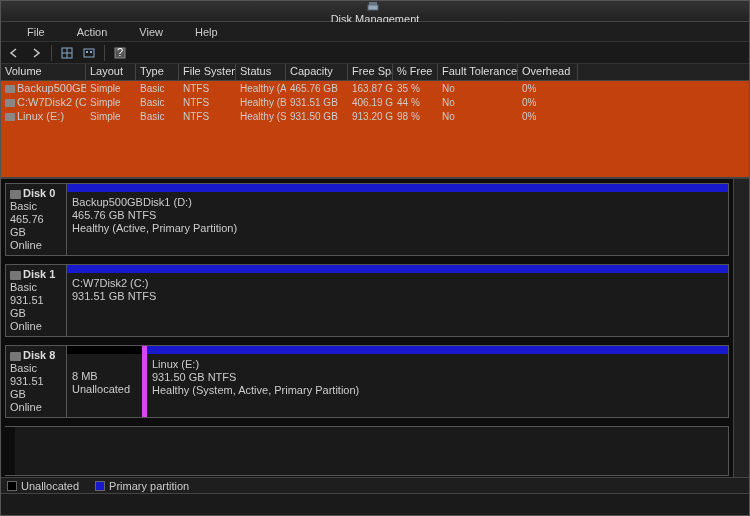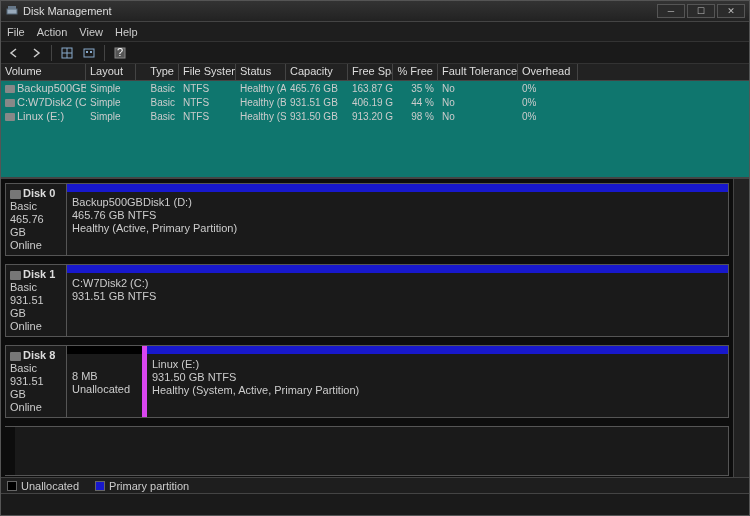--- a/index.html
+++ b/index.html
@@ -1,48 +1,48 @@
 <!DOCTYPE html>
 <html><head>
 <meta charset="utf-8">
 <style>
   * { box-sizing: border-box; margin: 0; padding: 0; font-family: "Segoe UI", Tahoma, sans-serif; font-size: 11px; }
   body { background: #000; width: 750px; height: 516px; overflow: hidden; color: #ccc; }
   .window { width: 750px; height: 516px; background: #1a1a1a; border: 1px solid #555; display: flex; flex-direction: column; }
 
   
-  .titlebar { height: 21px; background: linear-gradient(#333,#222); display: flex; align-items: center; padding: 0 4px; border-bottom: 1px solid #444; }
+  .titlebar { height: 21px; background: linear-gradient(#333,#222); display: flex; align-items: center; padding: 0 4px; border-bottom: 1px solid #444; flex-direction: column; }
   .titlebar .appicon { width: 14px; height: 14px; margin-right: 4px; display: inline-flex; align-items: center; justify-content: center; }
   .titlebar .title { color: #ddd; font-size: 11px; flex: 1; }
   .winbtns { display: flex; gap: 2px; }
   .winbtn { width: 28px; height: 14px; background: #2b2b2b; border: 1px solid #555; display: flex; align-items: center; justify-content: center; color: #bbb; font-size: 9px; cursor: pointer; }
 
   
   .menubar { height: 20px; background: #1e1e1e; display: flex; align-items: center; padding: 0 6px; gap: 12px; border-bottom: 1px solid #333; }
-  .menuitem { color: #ccc; cursor: pointer; }
+  .menuitem { color: #ccc; cursor: pointer; margin-left: 20px; }
 
   
   .toolbar { height: 22px; background: #1a1a1a; display: flex; align-items: center; padding: 0 4px; gap: 4px; border-bottom: 1px solid #333; }
   .tbtn { width: 18px; height: 18px; display: flex; align-items: center; justify-content: center; cursor: pointer; color: #bbb; }
   .tsep { width: 1px; height: 16px; background: #444; margin: 0 2px; }
 
   
   .main { flex: 1; display: flex; flex-direction: column; overflow: hidden; }
 
   
-  .vol-pane { height: 115px; background: #0f766e; border-bottom: 2px solid #444; overflow: hidden; position: relative; }
+  .vol-pane { height: 115px; background: #c2410c; border-bottom: 2px solid #444; overflow: hidden; position: relative; }
   .vol-header { display: flex; background: #222; border-bottom: 1px solid #444; height: 17px; }
   .vol-header .col { border-right: 1px solid #444; padding: 1px 4px; color: #ddd; font-size: 11px; white-space: nowrap; overflow: hidden; cursor: pointer; }
   .vol-rows { }
   .vol-row { display: flex; height: 14px; align-items: center; }
   .vol-row .cell { padding: 0 4px; color: #ccc; white-space: nowrap; overflow: hidden; font-size: 10px; }
   .volicon { display: inline-block; width: 10px; height: 8px; background: #888; border-radius: 1px; margin-right: 2px; vertical-align: middle; }
   
-  .c0 { width: 85px; } .c1 { width: 50px; } .c2 { width: 43px; text-align: right; } .c3 { width: 57px; }
-  .c4 { width: 50px; } .c5 { width: 62px; } .c6 { width: 45px; } .c7 { width: 45px; text-align: right; }
+  .c0 { width: 85px; } .c1 { width: 50px; } .c2 { width: 43px; } .c3 { width: 57px; }
+  .c4 { width: 50px; } .c5 { width: 62px; } .c6 { width: 45px; } .c7 { width: 45px; }
   .c8 { width: 80px; } .c9 { width: 60px; }
 
   
   .gfx-pane { flex: 1; background: #0d0d0d; overflow-y: auto; display: flex; }
   .gfx-inner { flex: 1; padding: 4px 4px 0 4px; }
   .disk-row { display: flex; margin-bottom: 8px; }
   .disk-info { width: 62px; background: #1a1a1a; border: 1px solid #555; padding: 3px 4px; color: #ccc; font-size: 10px; line-height: 12px; }
   .disk-info .diskicon { display: inline-block; width: 11px; height: 9px; background: #777; border-radius: 1px; margin-right: 2px; vertical-align: middle; }
   .disk-info b { font-weight: bold; color: #ddd; }
   .part-area { flex: 1; display: flex; border: 1px solid #555; border-left: none; background: #1a1a1a; }

